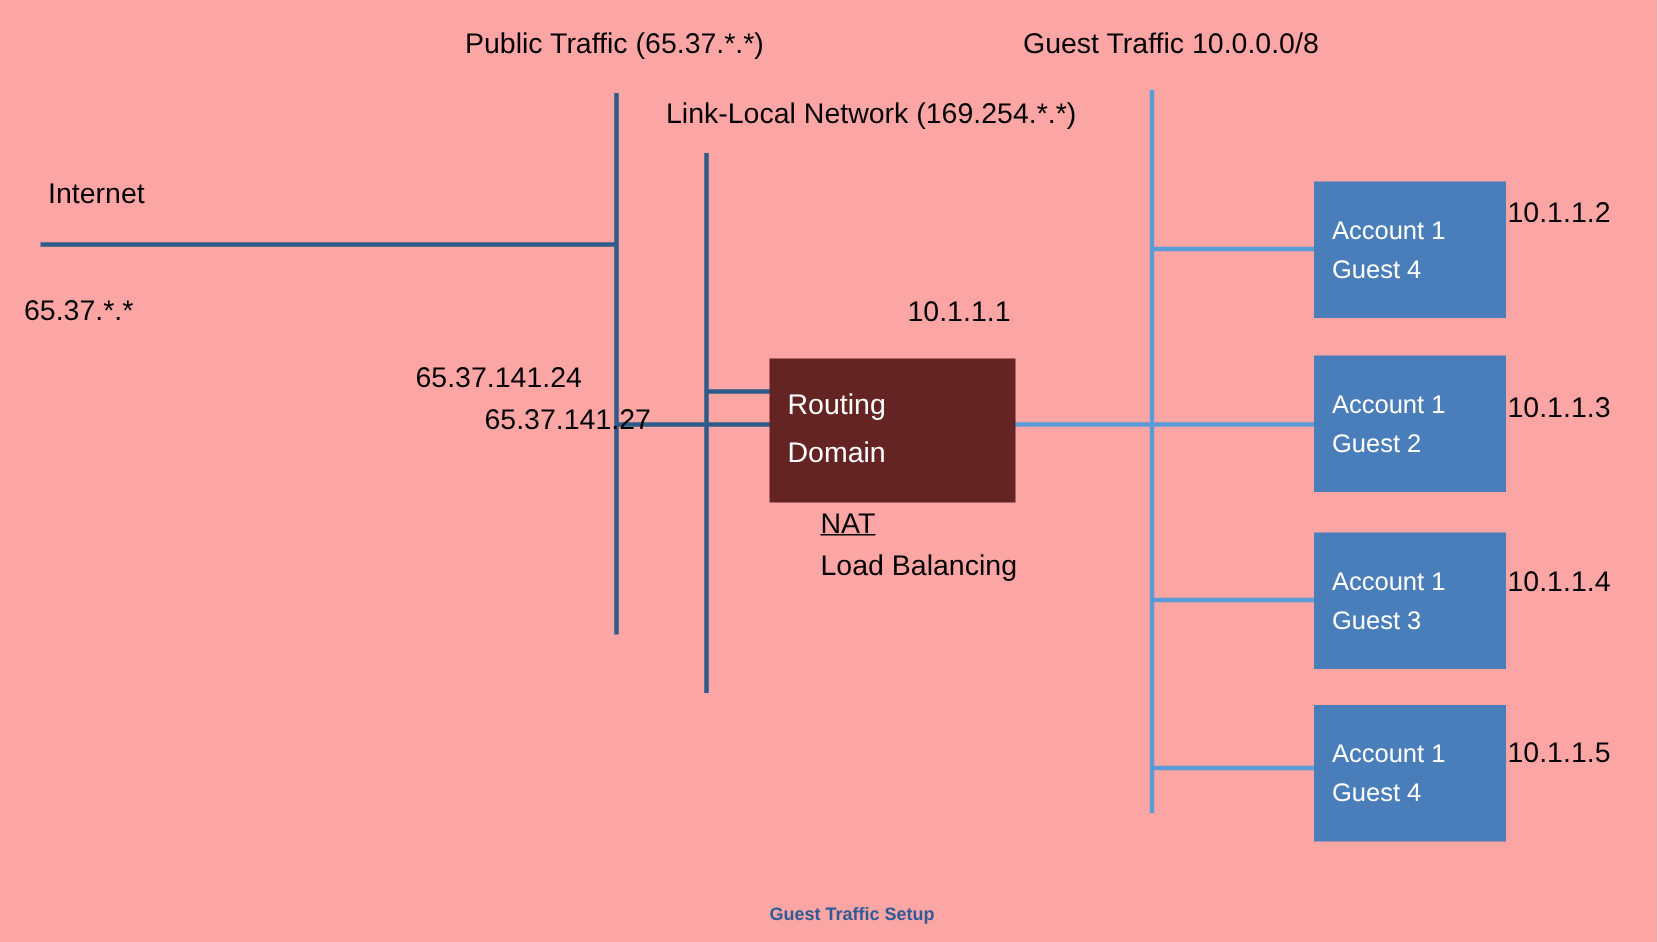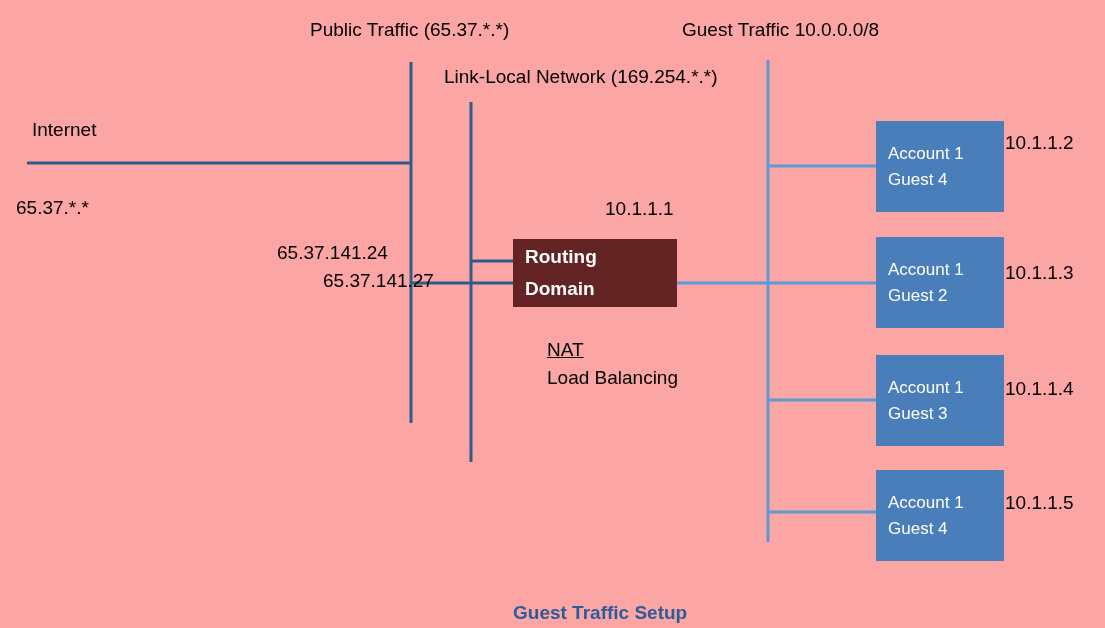--- a/index.html
+++ b/index.html
@@ -45,31 +45,30 @@
     font-family: "Liberation Sans", sans-serif;
     padding-left: 12px;
   }
   .guest-box {
     width: 116px;
     height: 91px;
     background: #4A7EBB;
   }
   .router-box {
     width: 152px;
-    height: 68px;
+    height: 96px;
     background: #632423;
     font-size: 19px;
     line-height: 32px;
-    font-weight: bold;
   }
   .caption {
     position: absolute;
     color: #2E5C99;
     font-weight: bold;
-    font-size: 19px;
+    font-size: 12px;
     white-space: pre;
     font-family: "Liberation Sans", sans-serif;
   }
   .ip-lbl {
     position: absolute;
     color: #000000;
     font-size: 19px;
     white-space: pre;
     font-family: "Liberation Sans", sans-serif;
   }

